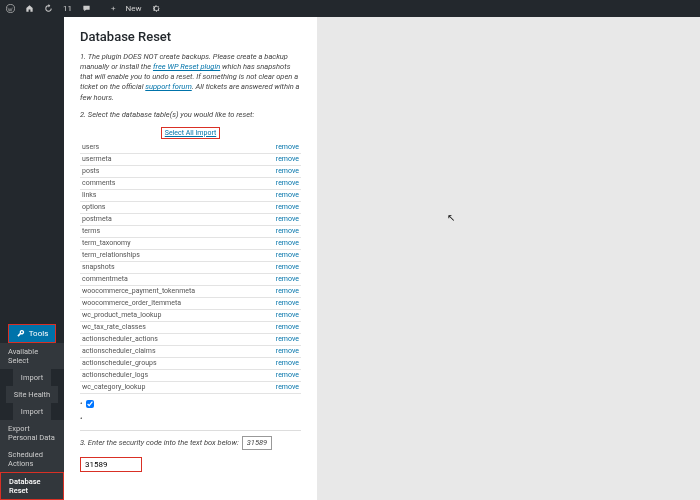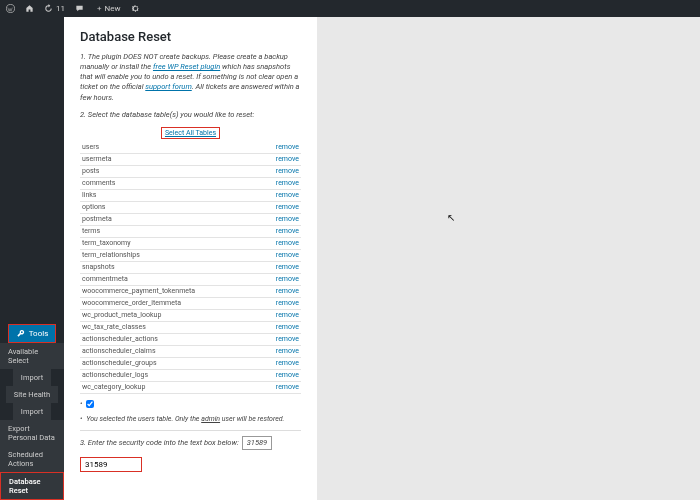--- a/index.html
+++ b/index.html
@@ -1,18 +1,18 @@
 <!DOCTYPE html>
 <html><head>
 <meta charset="utf-8">
 <style>
 * { margin: 0; padding: 0; box-sizing: border-box; font-family: -apple-system, BlinkMacSystemFont, "Segoe UI", Roboto, sans-serif; }
 body { background: #e0e0e0; width: 700px; height: 500px; overflow: hidden; position: relative; }
 .adminbar { background: #23282d; height: 17px; display: flex; align-items: center; padding: 0 6px; font-size: 8px; color: #ccc; gap: 10px; }
-.adminbar .ab-item { display: flex; align-items: center; gap: 3px; cursor: pointer; }
+.adminbar .ab-item { display: flex; align-items: center; gap: 10px; cursor: pointer; }
 .adminbar svg { width: 9px; height: 9px; fill: #ccc; }
 .main { display: flex; height: 483px; }
 .sidebar { width: 64px; background: #23282d; color: #ccc; font-size: 8px; display: flex; flex-direction: column; align-items: center; }
 .sidebar-spacer { flex: 1; }
 .side-item { padding: 4px 7px; cursor: pointer; color: #ddd; }
 .side-item.current { background: #0073aa; color: #fff; display: flex; align-items: center; gap: 4px; }
 .side-item.sub { background: #32373c; color: #ccc; padding: 4px 8px; font-size: 7.5px; }
 .side-item.sub.active { color: #fff; font-weight: 500; }
 .highlight-red { border: 1px solid #d93025; }
 .content-wrap { flex: 1; background: #e8e8e8; padding: 0; }
@@ -91,21 +91,21 @@
     <div class="side-item sub active highlight-red">Database Reset</div>
   </div>
 
   <div class="content-wrap">
     <div class="content">
       <h1>Database Reset</h1>
       <p class="step">
         <span>1. The plugin DOES NOT create backups. Please create a backup manually or install the </span><a>free WP Reset plugin</a><span> which has snapshots that will enable you to undo a reset. If something is not clear open a ticket on the official </span><a>support forum</a><span>. All tickets are answered within a few hours.</span>
       </p>
       <p class="step">2. Select the database table(s) you would like to reset:</p>
-      <div class="select-all-wrap"><a class="select-all">Select All Tables</a></div>
+      <div class="select-all-wrap"><a class="select-all">Select All Import</a></div>
       <div class="tables">
           <div class="trow">
             <span class="name">users</span>
             <span class="remove">remove</span>
           </div>
           <div class="trow">
             <span class="name">usermeta</span>
             <span class="remove">remove</span>
           </div>
           <div class="trow">
@@ -184,21 +184,20 @@
             <span class="name">wc_category_lookup</span>
             <span class="remove">remove</span>
           </div>
         </div>
       <div class="note">
         <span class="bullet">•</span>
         <span><input type="checkbox" checked="" style="width: 8px; height: 8px; vertical-align: middle;"> </span>
       </div>
       <div class="note">
         <span class="bullet">•</span>
-        <span><span>You selected the users table. Only the </span><u>admin</u><span> user will be restored.</span></span>
       </div>
       <hr>
       <p class="step"><span>3. Enter the security code into the text box below:</span><span class="code-box">31589</span></p>
       <input class="sec-input" value="31589" style="">
       <div>
         
         
       </div>
     </div>
   </div>

